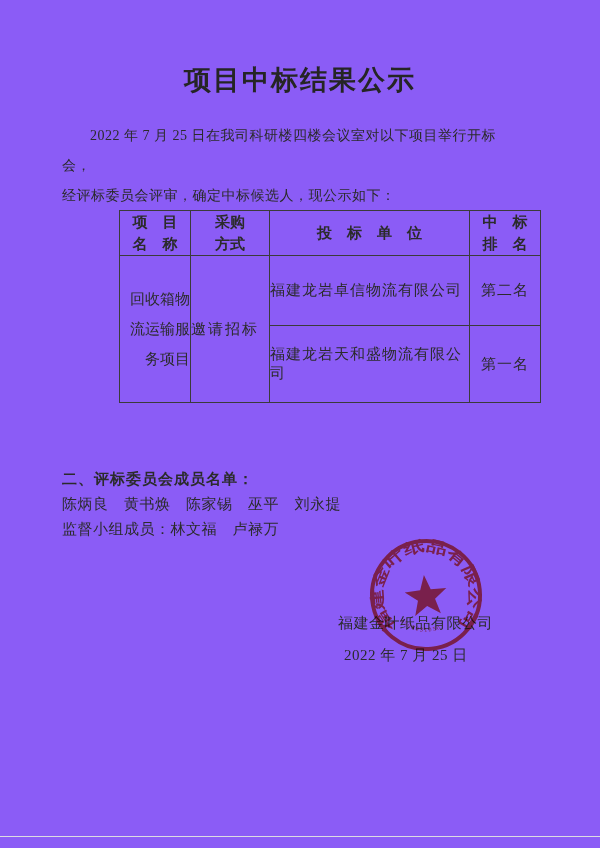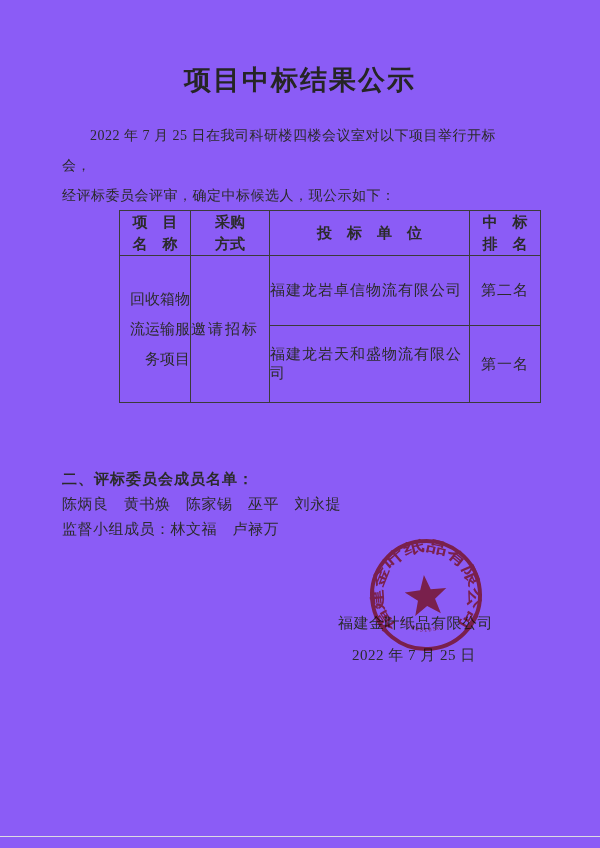--- a/index.html
+++ b/index.html
@@ -77,21 +77,21 @@
   .s2 .line { height: 25px; line-height: 25px; white-space: pre; }
   .s2 .heading { font-weight: bold; letter-spacing: 1px; }
   .sig-company {
     position: absolute;
     top: 614px; left: 338px;
     font-size: 15px;
     letter-spacing: 0.5px;
   }
   .sig-date {
     position: absolute;
-    top: 646px; left: 352px;
+    top: 646px; left: 344px;
     font-size: 15px;
     letter-spacing: 0.5px;
   }
   .seal {
     position: absolute;
     top: 535px; left: 366px;
     mix-blend-mode: multiply;
     opacity: 0.92;
     transform: rotate(-6deg);
   }

